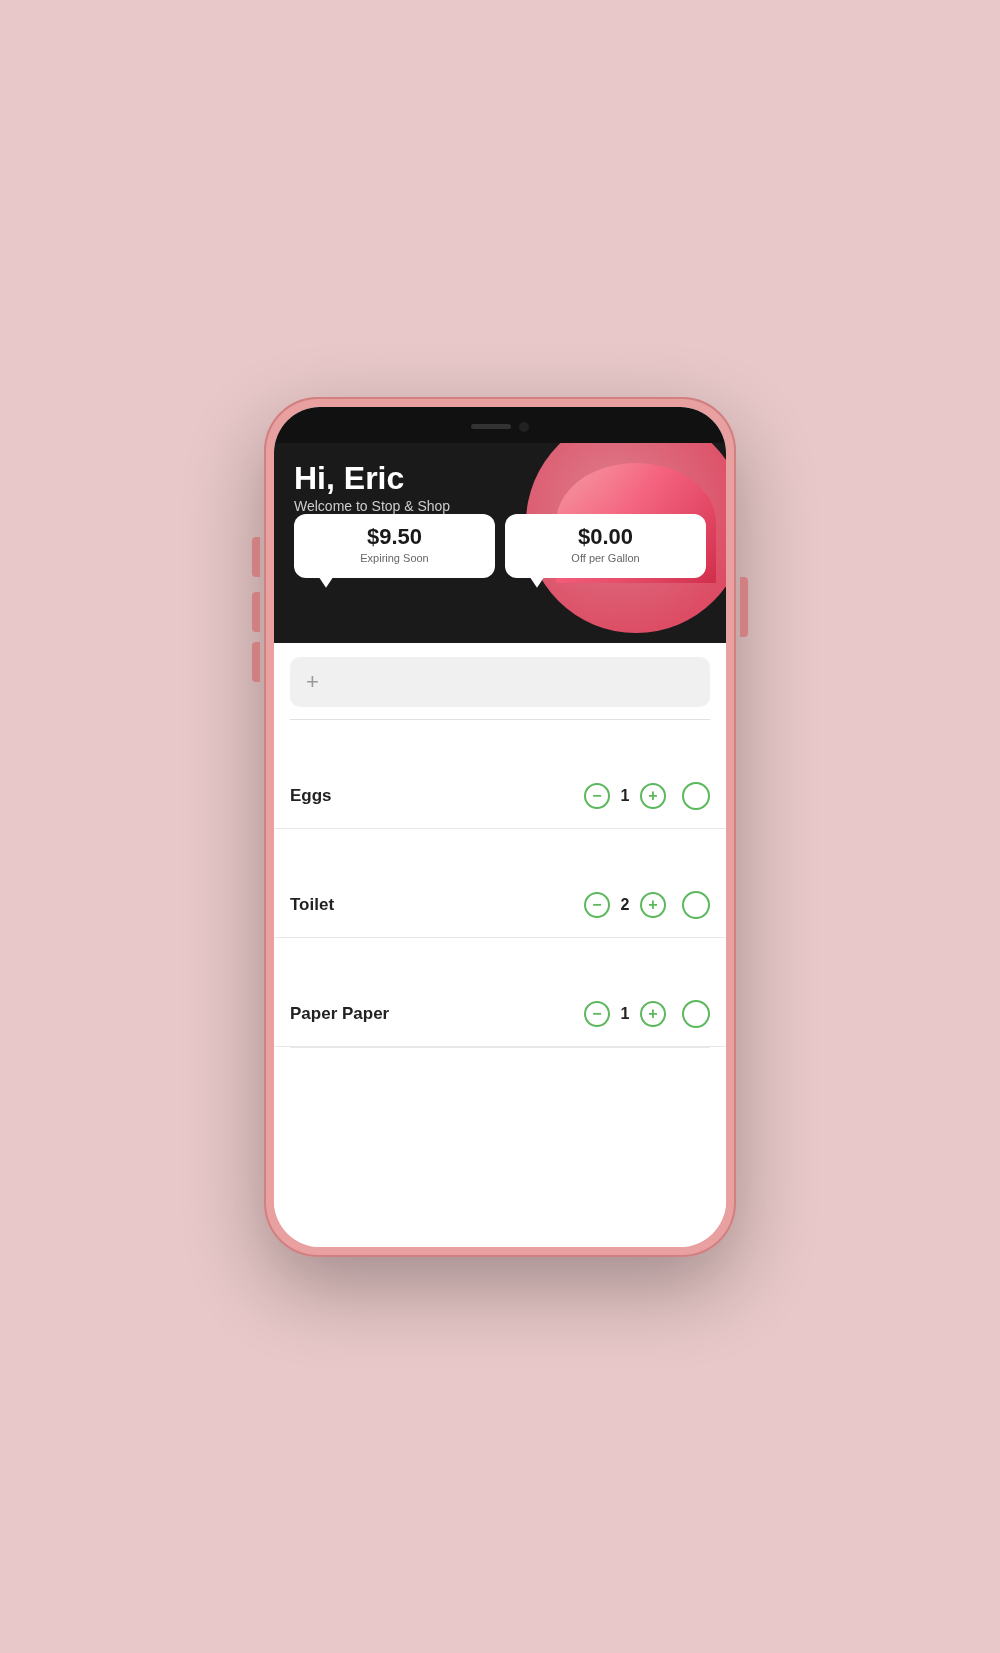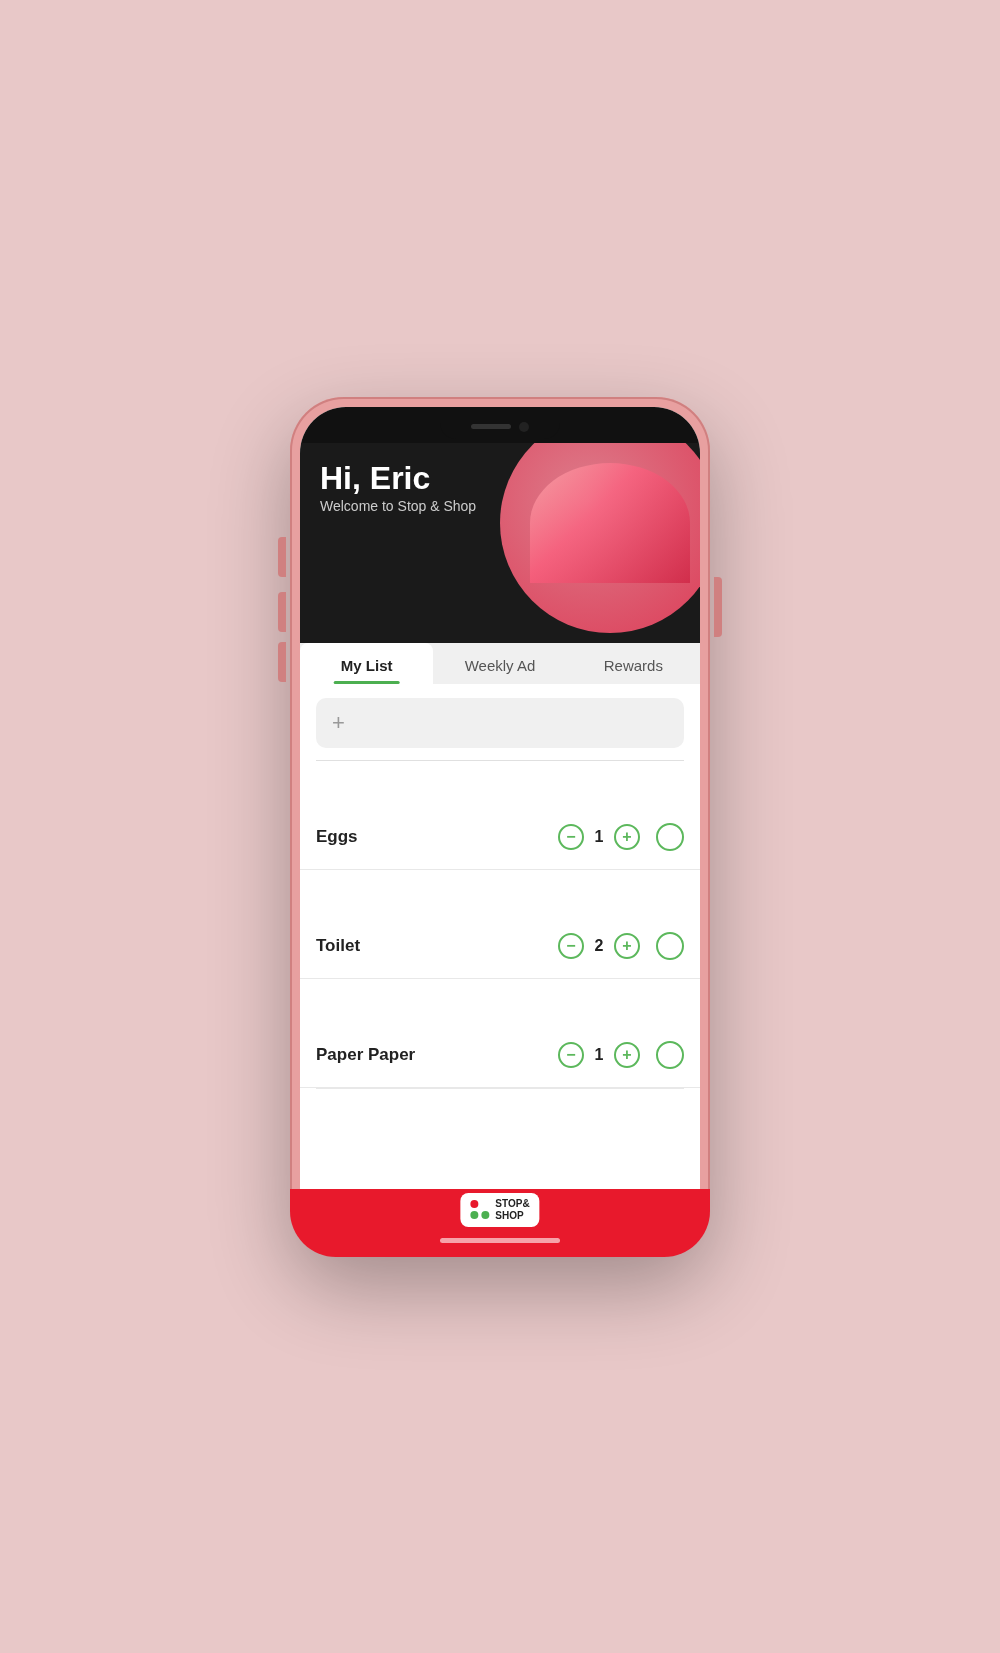--- a/index.html
+++ b/index.html
@@ -8,21 +8,21 @@
       background: #e8c8c8;
       display: flex;
       justify-content: center;
       align-items: center;
       min-height: 1653px;
       width: 1000px;
       font-family: -apple-system, BlinkMacSystemFont, 'Helvetica Neue', Arial, sans-serif;
     }
 
     .phone-outer {
-      width: 420px;
+      width: 472px;
       height: 860px;
       background: #e8a0a0;
       border-radius: 54px;
       padding: 10px;
       box-shadow:
         inset 0 0 0 2px #d08080,
         0 30px 80px rgba(0,0,0,0.3);
       position: relative;
     }
 
@@ -376,34 +376,31 @@
     </div>
 
     <div class="hero">
       <div class="hero-bg-circle"></div>
       <div class="hero-bg-slice"></div>
 
       <div class="hi-text">Hi, Eric</div>
       <div class="welcome-text">Welcome to Stop &amp; Shop</div>
 
       <div class="cards-row">
+        <div class="info-card">
+          <div class="card-amount">$9.50</div>
+          <div class="card-label">Expiring Soon</div>
+        </div>
+        <div class="info-card">
+          <div class="card-amount">$0.00</div>
+          <div class="card-label">Off per Gallon</div>
+        </div>
       </div>
     </div>
 
-    <div class="tabs">
-      <div class="tab active">
-        <span>My List</span>
-      </div>
-      <div class="tab">
-        <span>Weekly Ad</span>
-      </div>
-      <div class="tab">
-        <span>Rewards</span>
-      </div>
-    </div>
 
     <div class="content">
 
       <div class="add-item-bar">
         <span class="plus-icon-add">+</span>
       </div>
 
       <div class="divider-top"></div>
 
       <div class="list-item">
@@ -433,34 +430,15 @@
           <span class="qty-value">1</span>
           <button class="qty-btn">+</button>
         </div>
         <div class="check-circle" style="border-color:#5cb85c;"></div>
       </div>
 
       <div class="divider"></div>
 
     </div>
 
-    <div class="bottom-bar">
-      <div class="stop-shop-logo">
-        <div class="logo-dots">
-          <div class="logo-dot-row">
-            <div class="logo-dot dot-red"></div>
-            <div class="logo-dot" style="background:transparent;"></div>
-          </div>
-          <div class="logo-dot-row">
-            <div class="logo-dot dot-green"></div>
-            <div class="logo-dot dot-green"></div>
-          </div>
-        </div>
-        <div class="logo-text">
-          <span>STOP&amp;</span><br>
-          <span>SHOP</span>
-        </div>
-      </div>
-      <div class="home-indicator"></div>
-    </div>
 
   </div>
 </div>
 
 </body></html>

